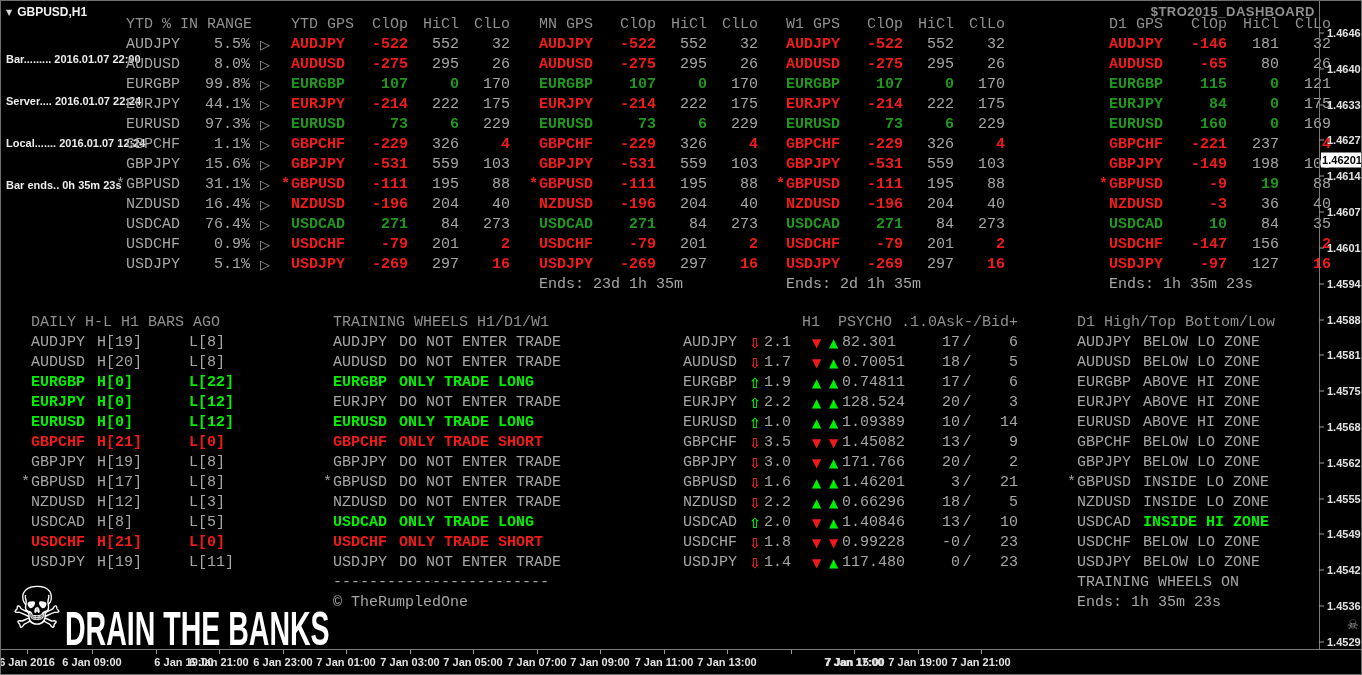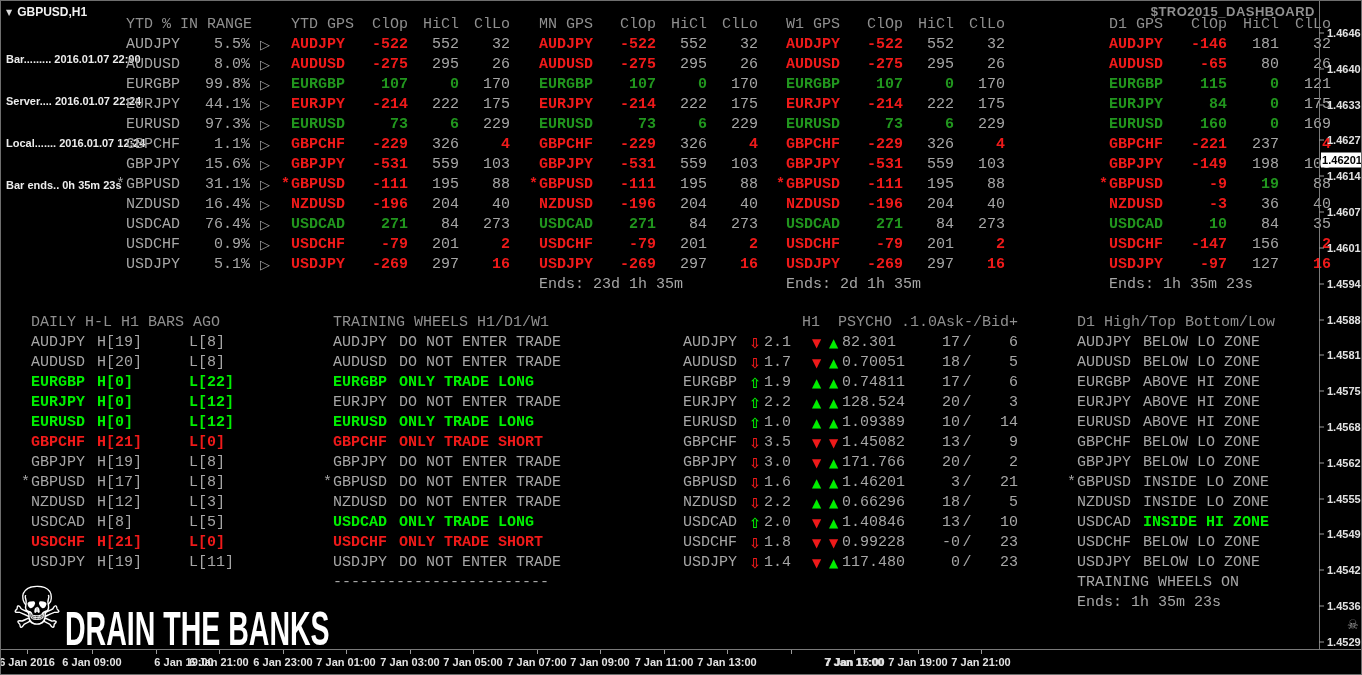--- a/index.html
+++ b/index.html
@@ -187,20 +187,21 @@
       <div class="row"><span class="star c-gray"></span><span class="pair c-gray">EURJPY</span><span class="c-gray">DO NOT ENTER TRADE</span></div>
       <div class="row"><span class="star c-lime"></span><span class="pair c-lime">EURUSD</span><span class="c-lime">ONLY TRADE LONG</span></div>
       <div class="row"><span class="star c-red"></span><span class="pair c-red">GBPCHF</span><span class="c-red">ONLY TRADE SHORT</span></div>
       <div class="row"><span class="star c-gray"></span><span class="pair c-gray">GBPJPY</span><span class="c-gray">DO NOT ENTER TRADE</span></div>
       <div class="row"><span class="star c-gray">*</span><span class="pair c-gray">GBPUSD</span><span class="c-gray">DO NOT ENTER TRADE</span></div>
       <div class="row"><span class="star c-gray"></span><span class="pair c-gray">NZDUSD</span><span class="c-gray">DO NOT ENTER TRADE</span></div>
       <div class="row"><span class="star c-lime"></span><span class="pair c-lime">USDCAD</span><span class="c-lime">ONLY TRADE LONG</span></div>
       <div class="row"><span class="star c-red"></span><span class="pair c-red">USDCHF</span><span class="c-red">ONLY TRADE SHORT</span></div>
       <div class="row"><span class="star c-gray"></span><span class="pair c-gray">USDJPY</span><span class="c-gray">DO NOT ENTER TRADE</span></div>
       <div class="row"><span class="star c-gray"></span><span class="c-gray">------------------------</span></div>
+      <div class="row"><span class="star c-gray"></span><span class="c-gray">© TheRumpledOne</span></div>
     </div>
   <div class="secb" id="psycho">
       <div class="row"><span class="star head"></span><span class="psycho-head-inner"><span class="head">H1  PSYCHO .1.0</span><span class="head">Ask-/Bid+</span></span></div>
       <div class="row"><span class="star c-gray"></span><span class="pair c-gray">AUDJPY</span><span class="pdir c-red">⇩</span><span class="pval c-gray">2.1</span><span class="pgap"></span><span class="pa c-red">▼</span><span class="pa c-lime">▲</span><span class="pprice c-gray">82.301</span><span class="pask c-gray">17</span><span class="pslash c-gray">/</span><span class="pbid c-gray">6</span></div>
       <div class="row"><span class="star c-gray"></span><span class="pair c-gray">AUDUSD</span><span class="pdir c-red">⇩</span><span class="pval c-gray">1.7</span><span class="pgap"></span><span class="pa c-red">▼</span><span class="pa c-lime">▲</span><span class="pprice c-gray">0.70051</span><span class="pask c-gray">18</span><span class="pslash c-gray">/</span><span class="pbid c-gray">5</span></div>
       <div class="row"><span class="star c-gray"></span><span class="pair c-gray">EURGBP</span><span class="pdir c-lime">⇧</span><span class="pval c-gray">1.9</span><span class="pgap"></span><span class="pa c-lime">▲</span><span class="pa c-lime">▲</span><span class="pprice c-gray">0.74811</span><span class="pask c-gray">17</span><span class="pslash c-gray">/</span><span class="pbid c-gray">6</span></div>
       <div class="row"><span class="star c-gray"></span><span class="pair c-gray">EURJPY</span><span class="pdir c-lime">⇧</span><span class="pval c-gray">2.2</span><span class="pgap"></span><span class="pa c-lime">▲</span><span class="pa c-lime">▲</span><span class="pprice c-gray">128.524</span><span class="pask c-gray">20</span><span class="pslash c-gray">/</span><span class="pbid c-gray">3</span></div>
       <div class="row"><span class="star c-gray"></span><span class="pair c-gray">EURUSD</span><span class="pdir c-lime">⇧</span><span class="pval c-gray">1.0</span><span class="pgap"></span><span class="pa c-lime">▲</span><span class="pa c-lime">▲</span><span class="pprice c-gray">1.09389</span><span class="pask c-gray">10</span><span class="pslash c-gray">/</span><span class="pbid c-gray">14</span></div>
       <div class="row"><span class="star c-gray"></span><span class="pair c-gray">GBPCHF</span><span class="pdir c-red">⇩</span><span class="pval c-gray">3.5</span><span class="pgap"></span><span class="pa c-red">▼</span><span class="pa c-red">▼</span><span class="pprice c-gray">1.45082</span><span class="pask c-gray">13</span><span class="pslash c-gray">/</span><span class="pbid c-gray">9</span></div>
       <div class="row"><span class="star c-gray"></span><span class="pair c-gray">GBPJPY</span><span class="pdir c-red">⇩</span><span class="pval c-gray">3.0</span><span class="pgap"></span><span class="pa c-red">▼</span><span class="pa c-lime">▲</span><span class="pprice c-gray">171.766</span><span class="pask c-gray">20</span><span class="pslash c-gray">/</span><span class="pbid c-gray">2</span></div>

